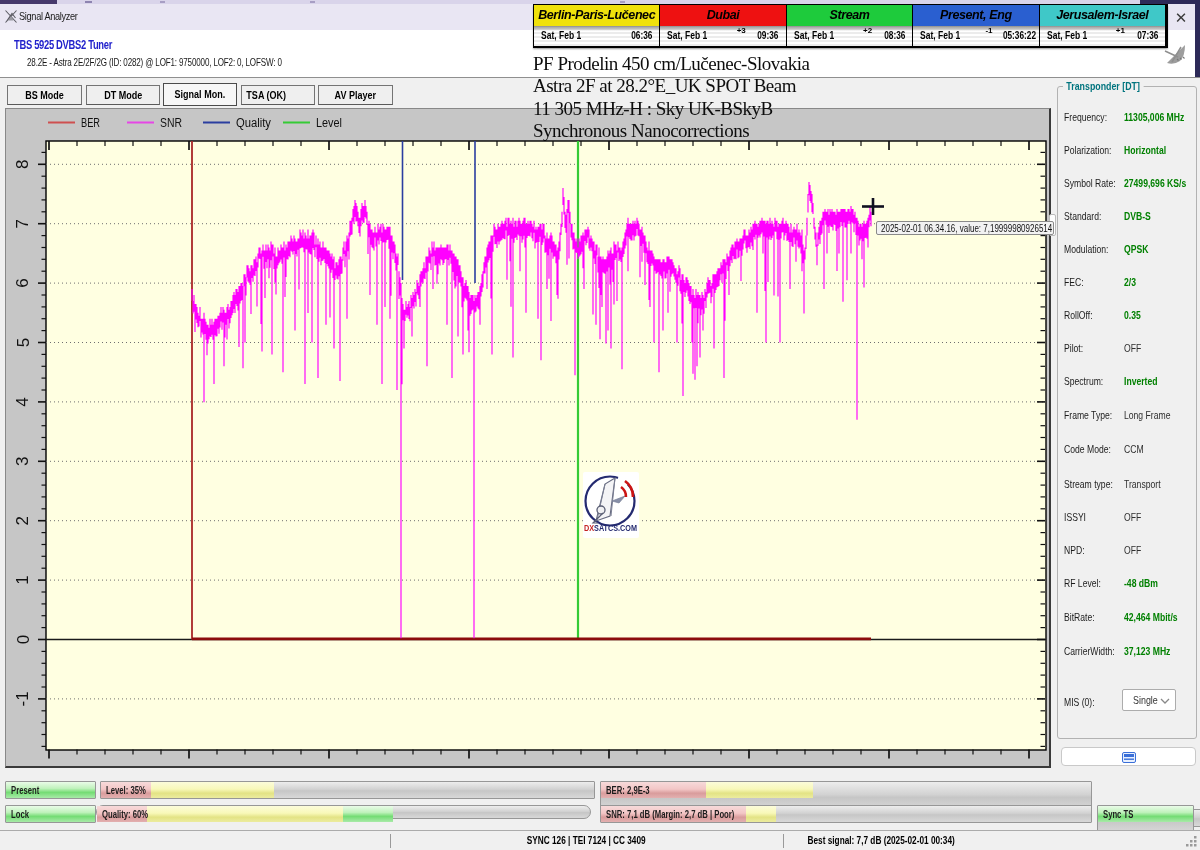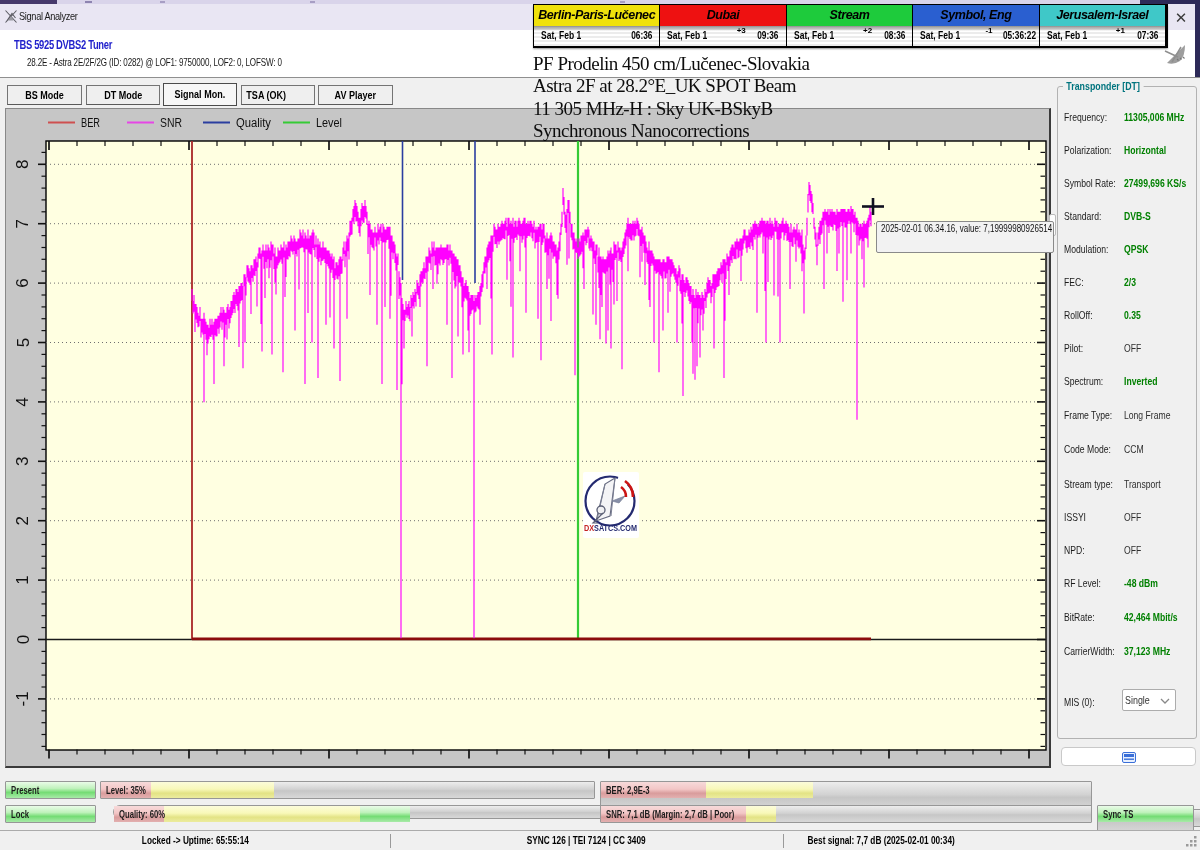--- a/index.html
+++ b/index.html
@@ -262,21 +262,21 @@
 <path d="M603 513 Q597 519 593 523 L598 523" stroke="#5a5e74" stroke-width="1.2" fill="none"></path>
 <path d="M612 501 L625 496 L619 503 Z" fill="#8890a8" stroke="#788098" stroke-width="0.7"></path>
 <path d="M625 481 A19 19 0 0 1 633 497" stroke="#cc1414" stroke-width="2.7" fill="none"></path>
 <path d="M621 487 A12 12 0 0 1 626 497" stroke="#cc1414" stroke-width="2.5" fill="none"></path>
 <text x="584" y="530.5" font-size="9" font-weight="bold" textLength="53" lengthAdjust="spacingAndGlyphs"><tspan fill="#c42222">DX</tspan><tspan fill="#242a70">SATCS.COM</tspan></text>
 </g>
 
 <line x1="862" y1="206.5" x2="884" y2="206.5" stroke="#101020" stroke-width="2.6"></line>
 <line x1="873" y1="198" x2="873" y2="215" stroke="#101020" stroke-width="2.6"></line>
 </svg>
-<div style="position:absolute;left:876px;top:221px;width:178px;height:32px;background:#f2f2f2;border:1px solid #8a8a8a;border-radius:2px;z-index:5">
+<div style="position:absolute;left:876px;top:221px;width:178px;height:14px;background:#f2f2f2;border:1px solid #8a8a8a;border-radius:2px;z-index:5">
 <div style="position:absolute;left:4px;top:1px;font-size:10px;color:#111;white-space:nowrap;transform:scaleX(0.80);transform-origin:left">2025-02-01 06.34.16, value: 7,19999980926514</div>
   </div>
 <div style="position:absolute;left:533px;top:53px;font-family:'Liberation Serif',serif;font-size:19px;letter-spacing:-0.5px;line-height:22.4px;color:#0d0d0d;white-space:nowrap">PF Prodelin 450 cm/Lučenec-Slovakia<br>Astra 2F at 28.2°E_UK SPOT Beam<br>11 305 MHz-H : Sky UK-BSkyB<br>Synchronous Nanocorrections</div>
 <div style="position:absolute;left:533px;top:4px;width:635px;height:44px;border:1.5px solid #000;background:#000;box-shadow:0 1.5px 1.5px rgba(0,0,0,.3)">
     <div style="position:absolute;left:0.0px;top:0;width:126.4px;height:41px;border-right:1px solid #000">
 <div style="position:absolute;left:0;top:0;right:0;height:21px;background:#f0e10c;font-style:italic;font-weight:bold;font-size:12.5px;text-align:center;line-height:21px;letter-spacing:-0.4px">Berlin-Paris-Lučenec</div>
 <div style="position:absolute;left:0;top:21px;right:0;height:20px;background:repeating-linear-gradient(180deg,#ffffff 0 2px,#ececec 2px 4px)">
 <div style="position:absolute;left:0;top:0;right:0;height:5px;background:linear-gradient(180deg,#8d8d8d,rgba(200,200,200,0))"></div>
 <span style="position:absolute;left:7px;top:3px;font-weight:bold;font-size:11.5px;transform:scaleX(0.74);transform-origin:left;white-space:nowrap">Sat, Feb 1</span>
 <span style="position:absolute;right:40px;top:0px;font-weight:bold;font-size:8px"></span>
@@ -295,21 +295,21 @@
     <div style="position:absolute;left:252.8px;top:0;width:126.4px;height:41px;border-right:1px solid #000">
 <div style="position:absolute;left:0;top:0;right:0;height:21px;background:#1ecb3c;font-style:italic;font-weight:bold;font-size:12.5px;text-align:center;line-height:21px;letter-spacing:-0.4px">Stream</div>
 <div style="position:absolute;left:0;top:21px;right:0;height:20px;background:repeating-linear-gradient(180deg,#ffffff 0 2px,#ececec 2px 4px)">
 <div style="position:absolute;left:0;top:0;right:0;height:5px;background:linear-gradient(180deg,#8d8d8d,rgba(200,200,200,0))"></div>
 <span style="position:absolute;left:7px;top:3px;font-weight:bold;font-size:11.5px;transform:scaleX(0.74);transform-origin:left;white-space:nowrap">Sat, Feb 1</span>
 <span style="position:absolute;right:40px;top:0px;font-weight:bold;font-size:8px">+2</span>
 <span style="position:absolute;right:7px;top:3px;font-weight:bold;font-size:11.5px;transform:scaleX(0.72);transform-origin:right;white-space:nowrap">08:36</span>
 </div>
     </div>
     <div style="position:absolute;left:379.2px;top:0;width:126.4px;height:41px;border-right:1px solid #000">
-<div style="position:absolute;left:0;top:0;right:0;height:21px;background:#2a5fd0;font-style:italic;font-weight:bold;font-size:12.5px;text-align:center;line-height:21px;letter-spacing:-0.4px">Symbol, Eng</div>
+<div style="position:absolute;left:0;top:0;right:0;height:21px;background:#2a5fd0;font-style:italic;font-weight:bold;font-size:12.5px;text-align:center;line-height:21px;letter-spacing:-0.4px">Present, Eng</div>
 <div style="position:absolute;left:0;top:21px;right:0;height:20px;background:repeating-linear-gradient(180deg,#ffffff 0 2px,#ececec 2px 4px)">
 <div style="position:absolute;left:0;top:0;right:0;height:5px;background:linear-gradient(180deg,#8d8d8d,rgba(200,200,200,0))"></div>
 <span style="position:absolute;left:7px;top:3px;font-weight:bold;font-size:11.5px;transform:scaleX(0.74);transform-origin:left;white-space:nowrap">Sat, Feb 1</span>
 <span style="position:absolute;right:46px;top:0px;font-weight:bold;font-size:8px">-1</span>
 <span style="position:absolute;right:3px;top:3px;font-weight:bold;font-size:11.5px;transform:scaleX(0.72);transform-origin:right;white-space:nowrap">05:36:22</span>
 </div>
     </div>
     <div style="position:absolute;left:505.6px;top:0;width:126.4px;height:41px;border-right:1px solid #000">
 <div style="position:absolute;left:0;top:0;right:0;height:21px;background:#3fc8c8;font-style:italic;font-weight:bold;font-size:12.5px;text-align:center;line-height:21px;letter-spacing:-0.4px">Jerusalem-Israel</div>
 <div style="position:absolute;left:0;top:21px;right:0;height:20px;background:repeating-linear-gradient(180deg,#ffffff 0 2px,#ececec 2px 4px)">
@@ -350,21 +350,21 @@
 <div style="position:absolute;left:1124px;top:511px;font-size:10.5px;color:#2e2e2e;font-weight:normal;transform:scaleX(0.82);transform-origin:left;white-space:nowrap">OFF</div>
 <div style="position:absolute;left:1064px;top:544px;font-size:10.5px;color:#1c1c1c;transform:scaleX(0.82);transform-origin:left;white-space:nowrap">NPD:</div>
 <div style="position:absolute;left:1124px;top:544px;font-size:10.5px;color:#2e2e2e;font-weight:normal;transform:scaleX(0.82);transform-origin:left;white-space:nowrap">OFF</div>
 <div style="position:absolute;left:1064px;top:577px;font-size:10.5px;color:#1c1c1c;transform:scaleX(0.82);transform-origin:left;white-space:nowrap">RF Level:</div>
 <div style="position:absolute;left:1124px;top:577px;font-size:10.5px;color:#008000;font-weight:bold;transform:scaleX(0.82);transform-origin:left;white-space:nowrap">-48 dBm</div>
 <div style="position:absolute;left:1064px;top:611px;font-size:10.5px;color:#1c1c1c;transform:scaleX(0.82);transform-origin:left;white-space:nowrap">BitRate:</div>
 <div style="position:absolute;left:1124px;top:611px;font-size:10.5px;color:#008000;font-weight:bold;transform:scaleX(0.82);transform-origin:left;white-space:nowrap">42,464 Mbit/s</div>
 <div style="position:absolute;left:1064px;top:645px;font-size:10.5px;color:#1c1c1c;transform:scaleX(0.82);transform-origin:left;white-space:nowrap">CarrierWidth:</div>
 <div style="position:absolute;left:1124px;top:645px;font-size:10.5px;color:#008000;font-weight:bold;transform:scaleX(0.82);transform-origin:left;white-space:nowrap">37,123 MHz</div>
 <div style="position:absolute;left:1064px;top:696px;font-size:10.5px;color:#1c1c1c;transform:scaleX(0.82);transform-origin:left">MIS (0):</div>
-<div style="position:absolute;left:1122px;top:689px;width:54px;height:22px;background:#fff;border:1px solid #acacac;border-radius:2px;font-size:10.5px;color:#333;line-height:20px;padding-left:2px"><span style="display:inline-block;transform:scaleX(0.85);transform-origin:left">Single</span><svg width="10" height="7" style="position:absolute;right:5px;top:8px">
+<div style="position:absolute;left:1122px;top:689px;width:54px;height:22px;background:#fff;border:1px solid #acacac;border-radius:2px;font-size:10.5px;color:#333;line-height:20px;padding-left:10px"><span style="display:inline-block;transform:scaleX(0.85);transform-origin:left">Single</span><svg width="10" height="7" style="position:absolute;right:5px;top:8px">
       <path d="M1 1 L5 5 L9 1" stroke="#888" stroke-width="1.3" fill="none"></path>
     </svg></div>
 <div style="position:absolute;left:1061px;top:747px;width:135px;height:19px;background:#fff;border:1px solid #c9c9c9;border-radius:4px">
     <svg width="14" height="11" style="position:absolute;left:60px;top:4px">
       <rect x="0.5" y="0.5" width="13" height="10" rx="1.5" fill="#e8f0fe" stroke="#3a6fd8"></rect>
       <rect x="2" y="2" width="10" height="3" fill="#3a6fd8"></rect>
       <rect x="2" y="6.5" width="10" height="1.4" fill="#3a6fd8"></rect>
     </svg>
   </div>
 <div style="position:absolute;left:1049px;top:214px;width:7px;height:22px;background:#fdfdfd;border:1px solid #bbb;border-radius:2px"></div>
@@ -374,21 +374,21 @@
   </div>
 <div style="position:absolute;left:5px;top:805px;width:91px;height:18px;border:1px solid #979797;background:linear-gradient(180deg,#ededed,#d2d2d2 45%,#c6c6c6 55%,#d8d8d8);border-radius:1px">
     <div style="position:absolute;left:0px;top:0;width:89px;height:16px;background:linear-gradient(180deg,#eafbe8,#c0f2bc 40%,#74dc74 65%,#a8eaa8)"></div>
     <div style="position:absolute;left:5px;top:2px;font-size:11px;font-weight:bold;color:#1c1c1c;white-space:nowrap;transform:scaleX(0.7);transform-origin:left">Lock</div>
   </div>
 <div style="position:absolute;left:100px;top:781px;width:495px;height:18px;border:1px solid #979797;background:linear-gradient(180deg,#ededed,#d2d2d2 45%,#c6c6c6 55%,#d8d8d8);border-radius:1px">
     <div style="position:absolute;left:0px;top:0;width:50px;height:16px;background:linear-gradient(180deg,#f7dada,#f3c6c6 45%,#d99c9c 70%,#e3b0b0)"></div>
     <div style="position:absolute;left:50px;top:0;width:123px;height:16px;background:linear-gradient(180deg,#fcfcda,#f8f8b8 45%,#e3e385 70%,#ecec9e)"></div>
     <div style="position:absolute;left:5px;top:2px;font-size:11px;font-weight:bold;color:#1c1c1c;white-space:nowrap;transform:scaleX(0.7);transform-origin:left">Level: 35%</div>
   </div>
-<div style="position:absolute;left:113px;top:805px;width:495px;height:14px;border:1px solid #979797;background:linear-gradient(180deg,#ededed,#d2d2d2 45%,#c6c6c6 55%,#d8d8d8);border-radius:9px">
+<div style="position:absolute;left:96px;top:805px;width:495px;height:14px;border:1px solid #979797;background:linear-gradient(180deg,#ededed,#d2d2d2 45%,#c6c6c6 55%,#d8d8d8);border-radius:9px">
     <div style="position:absolute;left:0px;top:0;width:50px;height:16px;background:linear-gradient(180deg,#f7dada,#f3c6c6 45%,#d99c9c 70%,#e3b0b0)"></div>
     <div style="position:absolute;left:50px;top:0;width:196px;height:16px;background:linear-gradient(180deg,#fcfcda,#f8f8b8 45%,#e3e385 70%,#ecec9e)"></div>
     <div style="position:absolute;left:246px;top:0;width:50px;height:16px;background:linear-gradient(180deg,#eafbe8,#c0f2bc 40%,#74dc74 65%,#a8eaa8)"></div>
     <div style="position:absolute;left:5px;top:2px;font-size:11px;font-weight:bold;color:#1c1c1c;white-space:nowrap;transform:scaleX(0.7);transform-origin:left">Quality: 60%</div>
   </div>
 <div style="position:absolute;left:600px;top:781px;width:492px;height:30px;border:1px solid #979797;background:linear-gradient(180deg,#ededed,#d2d2d2 45%,#c6c6c6 55%,#d8d8d8);border-radius:1px">
     <div style="position:absolute;left:0px;top:0;width:105px;height:16px;background:linear-gradient(180deg,#f7dada,#f3c6c6 45%,#d99c9c 70%,#e3b0b0)"></div>
     <div style="position:absolute;left:105px;top:0;width:107px;height:16px;background:linear-gradient(180deg,#fcfcda,#f8f8b8 45%,#e3e385 70%,#ecec9e)"></div>
     <div style="position:absolute;left:5px;top:2px;font-size:11px;font-weight:bold;color:#1c1c1c;white-space:nowrap;transform:scaleX(0.7);transform-origin:left">BER: 2,9E-3</div>
   </div>
@@ -399,21 +399,20 @@
   </div>
 <div style="position:absolute;left:1097px;top:809px;width:120px;height:18px;border:1px solid #979797;background:linear-gradient(180deg,#ededed,#d2d2d2 45%,#c6c6c6 55%,#d8d8d8);border-radius:1px">
     <div style="position:absolute;left:0px;top:0;width:95px;height:16px;background:linear-gradient(180deg,#eafbe8,#c0f2bc 40%,#74dc74 65%,#a8eaa8)"></div>
     <div style="position:absolute;left:5px;top:2px;font-size:10px;font-weight:bold;color:#1c1c1c;white-space:nowrap;transform:scaleX(0.7);transform-origin:left">Input (~32,31 Mbps)</div>
   </div>
 <div style="position:absolute;left:1097px;top:805px;width:97px;height:28px;border:1px solid #979797;background:linear-gradient(180deg,#ededed,#d2d2d2 45%,#c6c6c6 55%,#d8d8d8);border-radius:1px">
     <div style="position:absolute;left:0px;top:0;width:95px;height:16px;background:linear-gradient(180deg,#eafbe8,#c0f2bc 40%,#74dc74 65%,#a8eaa8)"></div>
     <div style="position:absolute;left:5px;top:2px;font-size:11px;font-weight:bold;color:#1c1c1c;white-space:nowrap;transform:scaleX(0.7);transform-origin:left">Sync TS</div>
   </div>
 <div style="position:absolute;left:0;top:830px;width:1200px;height:20px;background:#f0f0f0;border-top:1px solid #ababab">
-    <div style="position:absolute;left:0;top:3px;width:390px;text-align:center;font-size:11px;font-weight:bold"><span style="display:inline-block;transform:scaleX(0.75)">Locked -&gt; Uptime: 65:55:14</span></div>
     <div style="position:absolute;left:390px;top:3px;width:1px;height:14px;background:#9a9a9a"></div>
     <div style="position:absolute;left:390px;top:3px;width:393px;text-align:center;font-size:11px;font-weight:bold"><span style="display:inline-block;transform:scaleX(0.75)">SYNC 126 | TEI 7124 | CC 3409</span></div>
     <div style="position:absolute;left:783px;top:3px;width:1px;height:14px;background:#9a9a9a"></div>
     <div style="position:absolute;left:783px;top:3px;width:413px;text-align:left;font-size:11px;font-weight:bold"><span style="display:inline-block;transform:scaleX(0.75)">Best signal: 7,7 dB (2025-02-01 00:34)</span></div>
     <svg width="12" height="12" style="position:absolute;right:2px;bottom:2px">
       <g fill="#9a9a9a">
         <rect x="8" y="0" width="2.5" height="2.5"></rect>
         <rect x="8" y="4" width="2.5" height="2.5"></rect>
         <rect x="8" y="8" width="2.5" height="2.5"></rect>
         <rect x="4" y="4" width="2.5" height="2.5"></rect>

